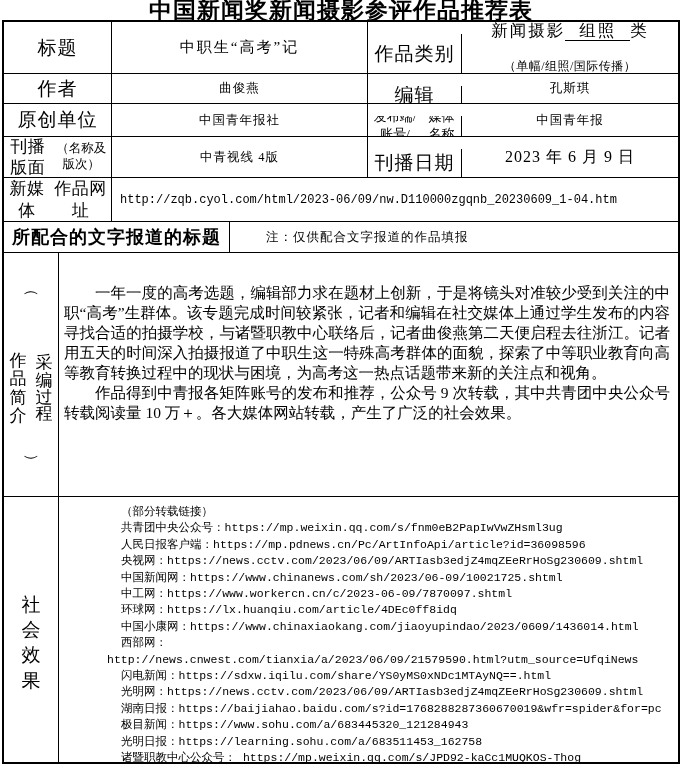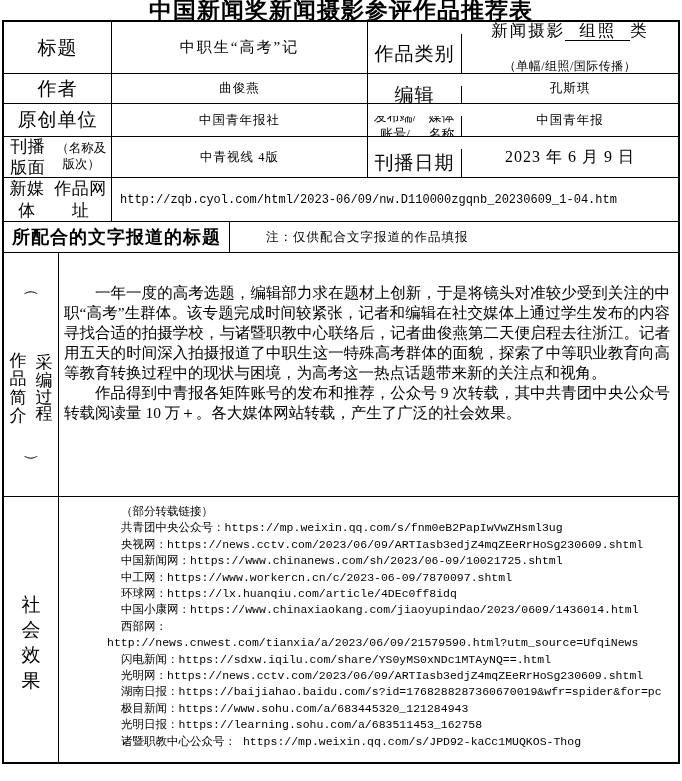--- a/index.html
+++ b/index.html
@@ -179,20 +179,21 @@
       </div>
     </div>
 
     <div class="row r8">
       <div class="cell ch">
         <span class="vtext v8">社会效果</span>
       </div>
       <div class="cell cwide content8 mono">
         <div class="lline">（部分转载链接）</div>
         <div class="lline">共青团中央公众号：https://mp.weixin.qq.com/s/fnm0eB2PapIwVwZHsml3ug</div>
+        <div class="lline">人民日报客户端：https://mp.pdnews.cn/Pc/ArtInfoApi/article?id=36098596</div>
         <div class="lline">央视网：https://news.cctv.com/2023/06/09/ARTIasb3edjZ4mqZEeRrHoSg230609.shtml</div>
         <div class="lline">中国新闻网：https://www.chinanews.com/sh/2023/06-09/10021725.shtml</div>
         <div class="lline">中工网：https://www.workercn.cn/c/2023-06-09/7870097.shtml</div>
         <div class="lline">环球网：https://lx.huanqiu.com/article/4DEc0ff8idq</div>
         <div class="lline">中国小康网：https://www.chinaxiaokang.com/jiaoyupindao/2023/0609/1436014.html</div>
         <div class="lline">西部网：</div>
         <div class="lline flush">http://news.cnwest.com/tianxia/a/2023/06/09/21579590.html?utm_source=UfqiNews</div>
         <div class="lline">闪电新闻：https://sdxw.iqilu.com/share/YS0yMS0xNDc1MTAyNQ==.html</div>
         <div class="lline">光明网：https://news.cctv.com/2023/06/09/ARTIasb3edjZ4mqZEeRrHoSg230609.shtml</div>
         <div class="lline">湖南日报：https://baijiahao.baidu.com/s?id=1768288287360670019&amp;wfr=spider&amp;for=pc</div>

